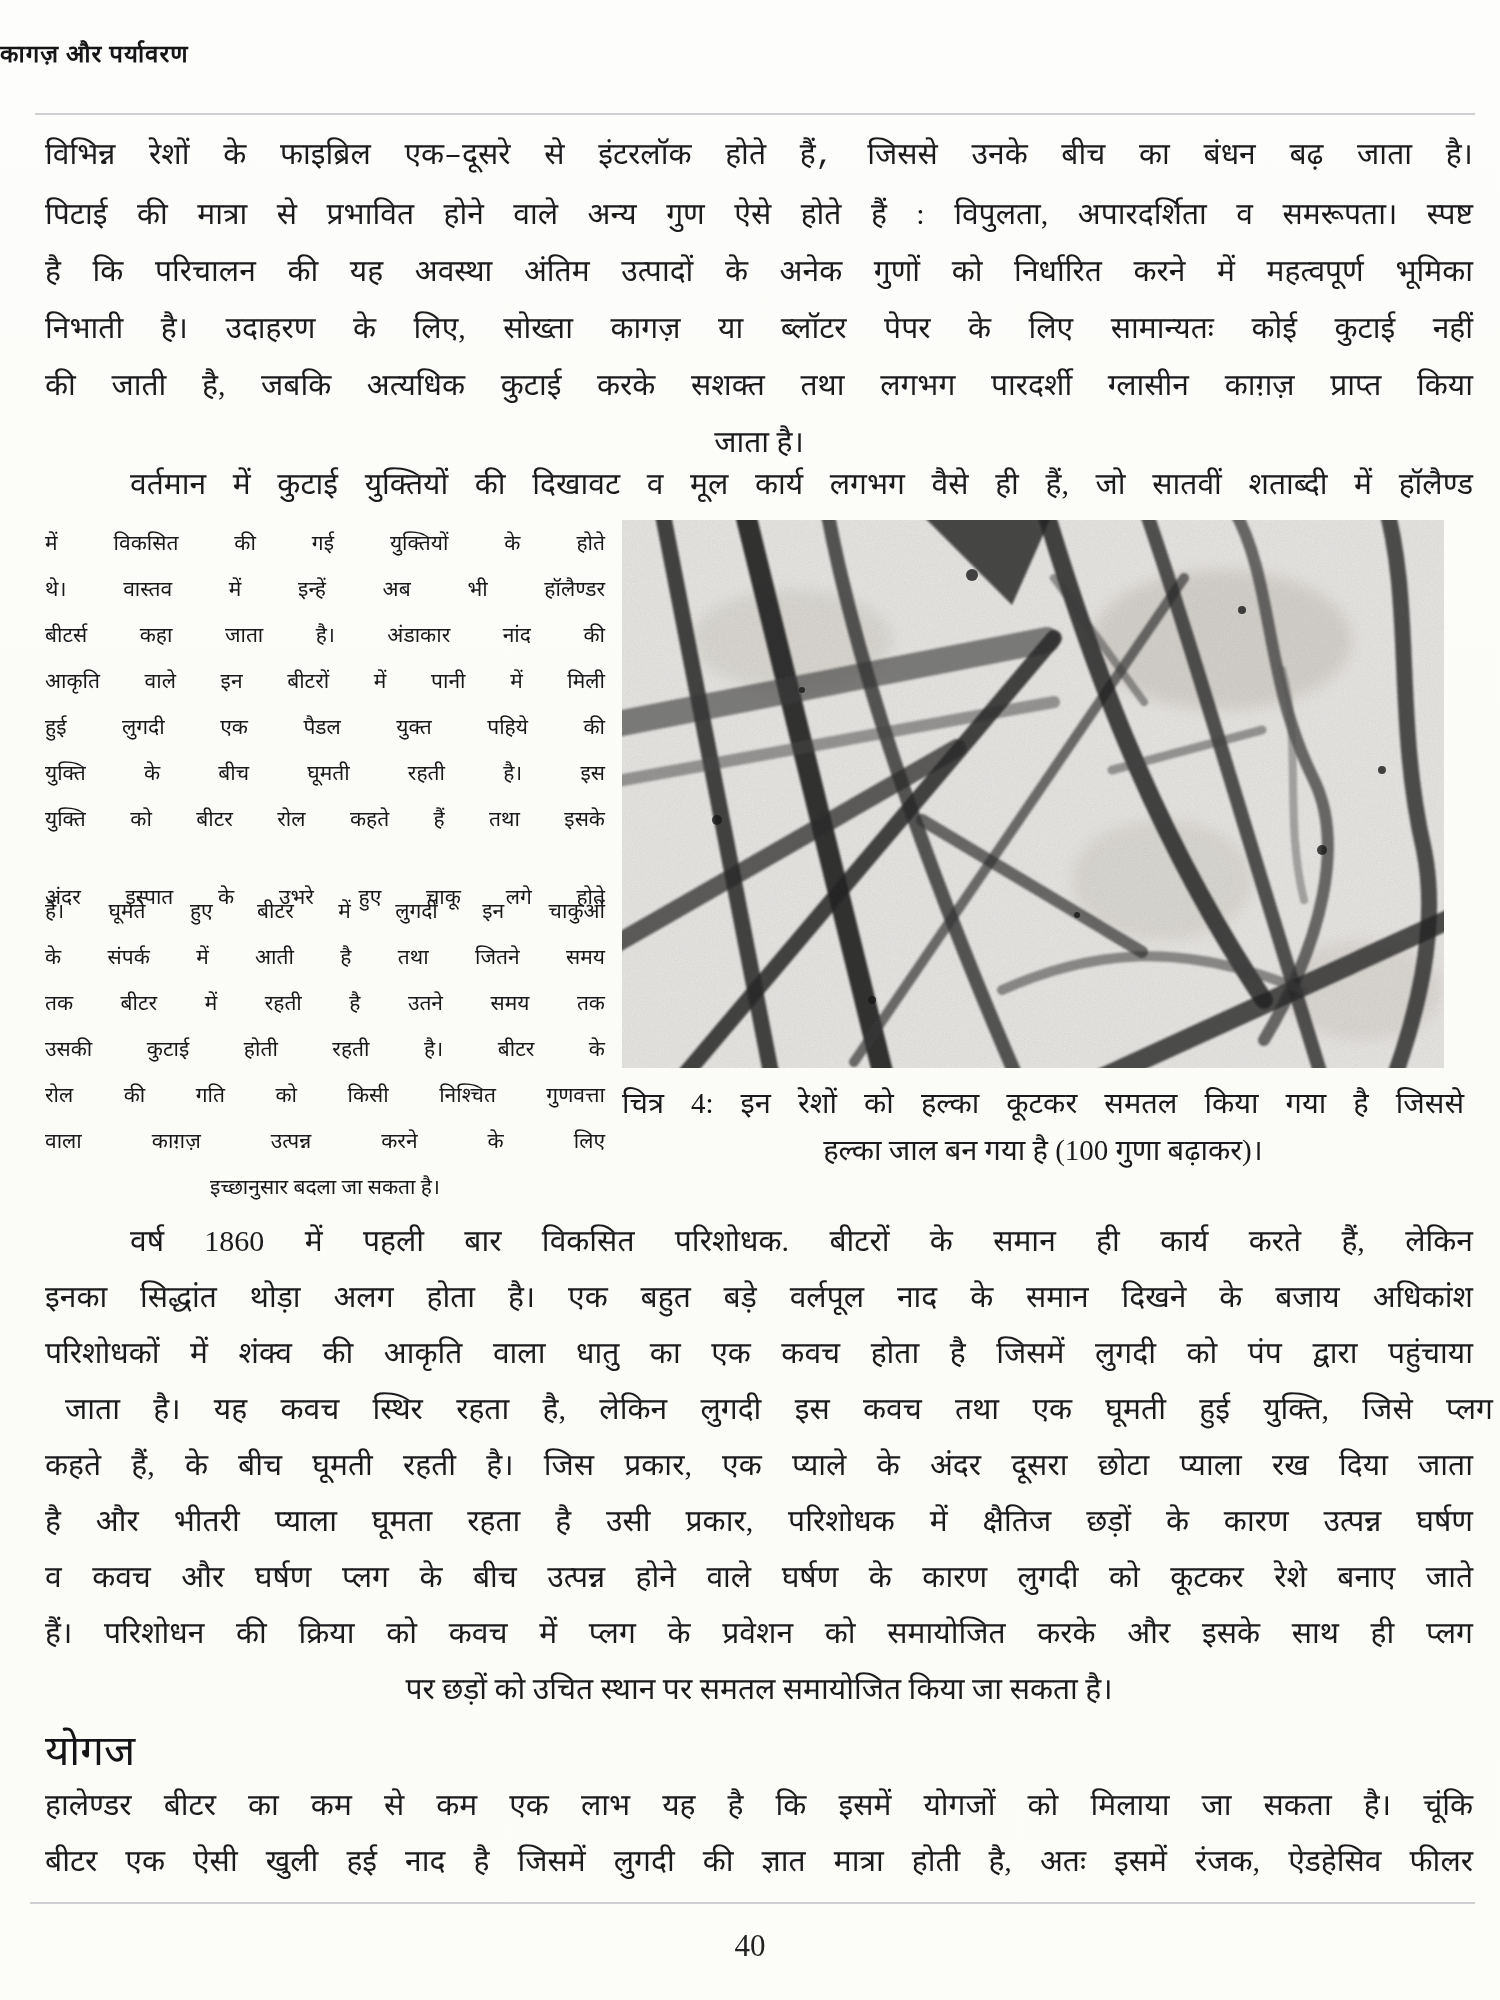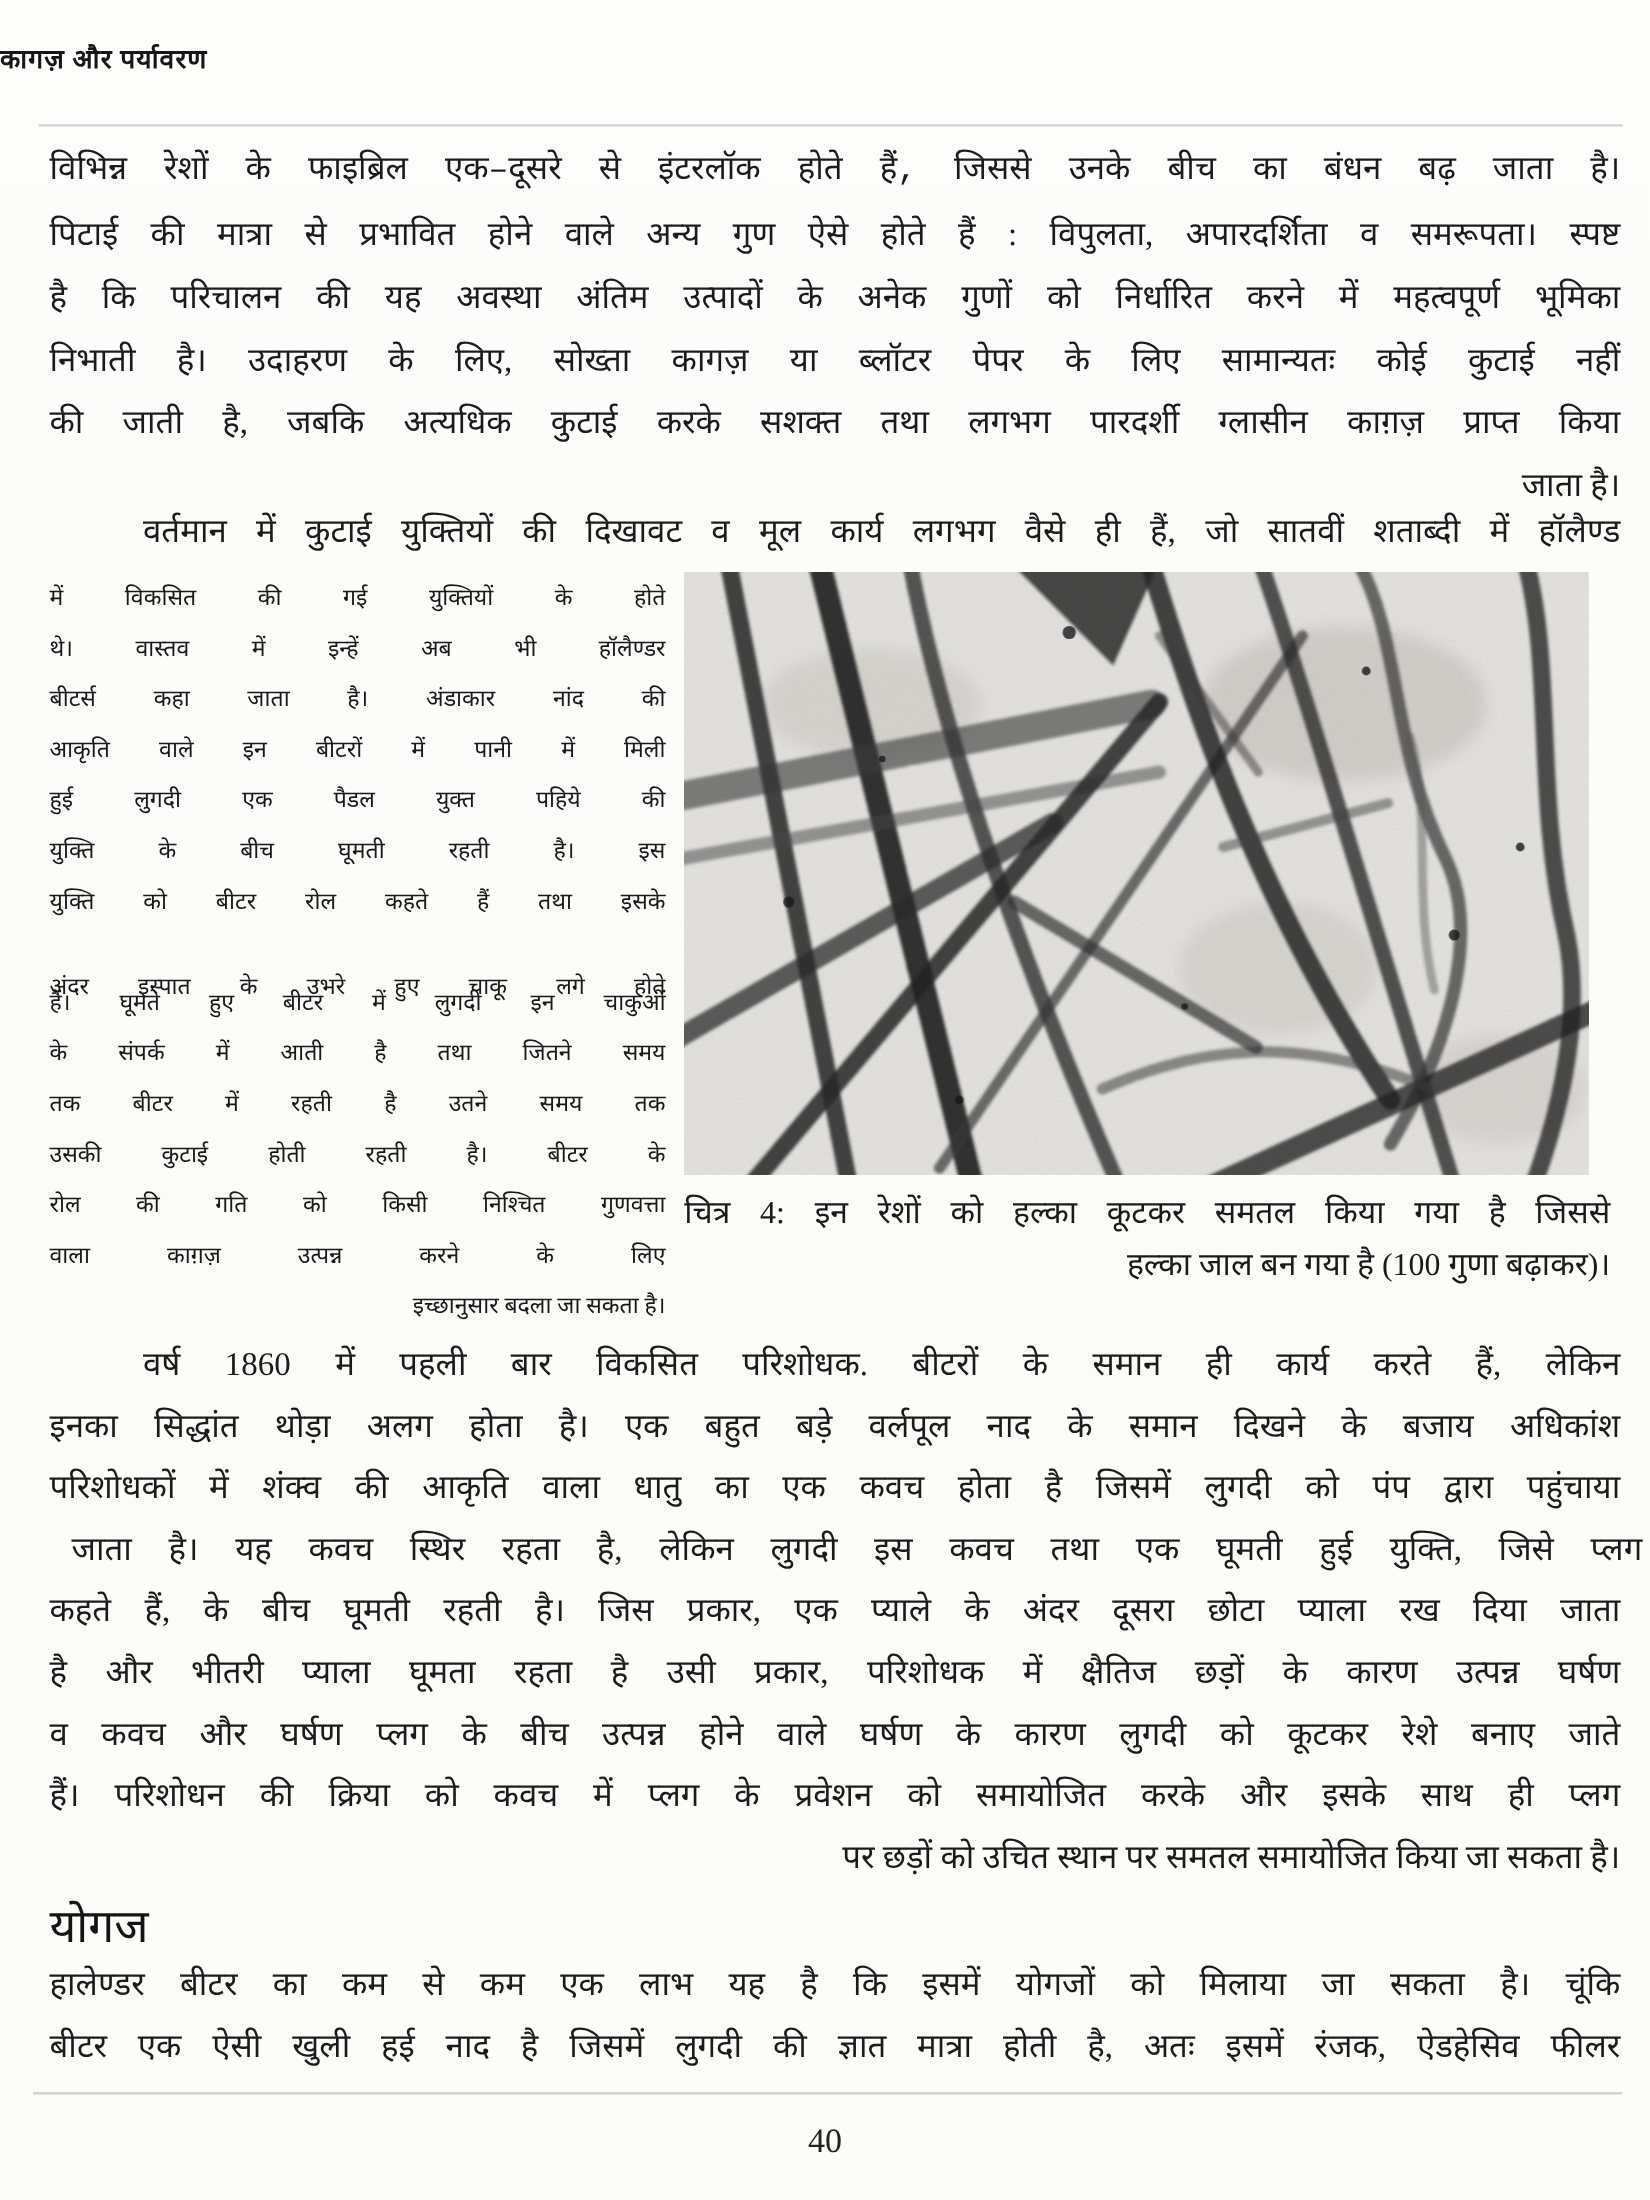--- a/index.html
+++ b/index.html
@@ -14,21 +14,21 @@
   }
   .line{
     position:absolute;
     font-size:30px;
     line-height:57px;
     height:57px;
     white-space:normal;
     color:#1b1b1d;
   }
   .just{text-align:justify;text-align-last:justify;}
-  .plain{text-align:right;}
+  .plain{text-align:center;}
   .title{
     position:absolute;top:36px;left:0;width:100%;
     text-align:left;font-size:24px;font-weight:700;
     letter-spacing:1px;color:#161618;
   }
   .rule{
     position:absolute;height:2px;background:#a9a9b2;opacity:.55;
   }
   .col-line{
     position:absolute;left:45px;width:560px;

